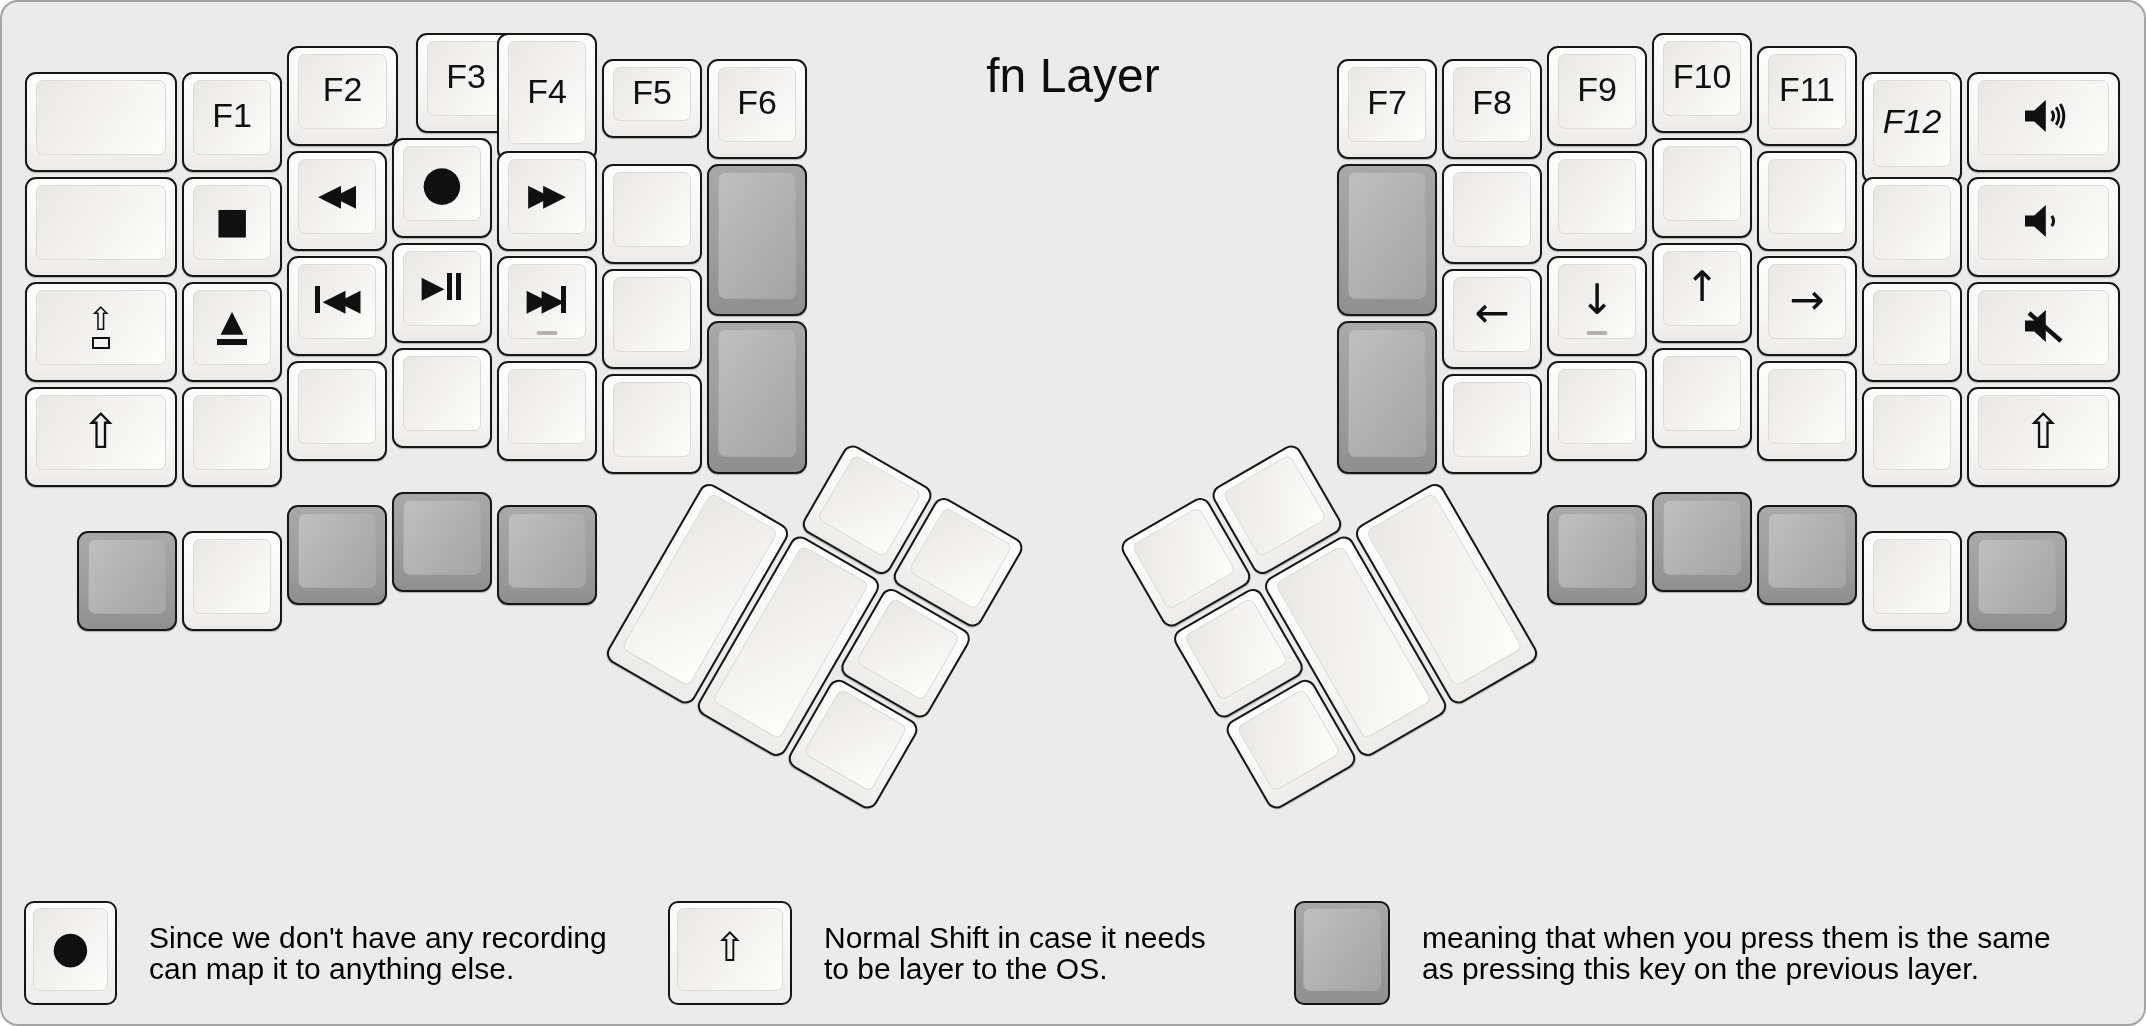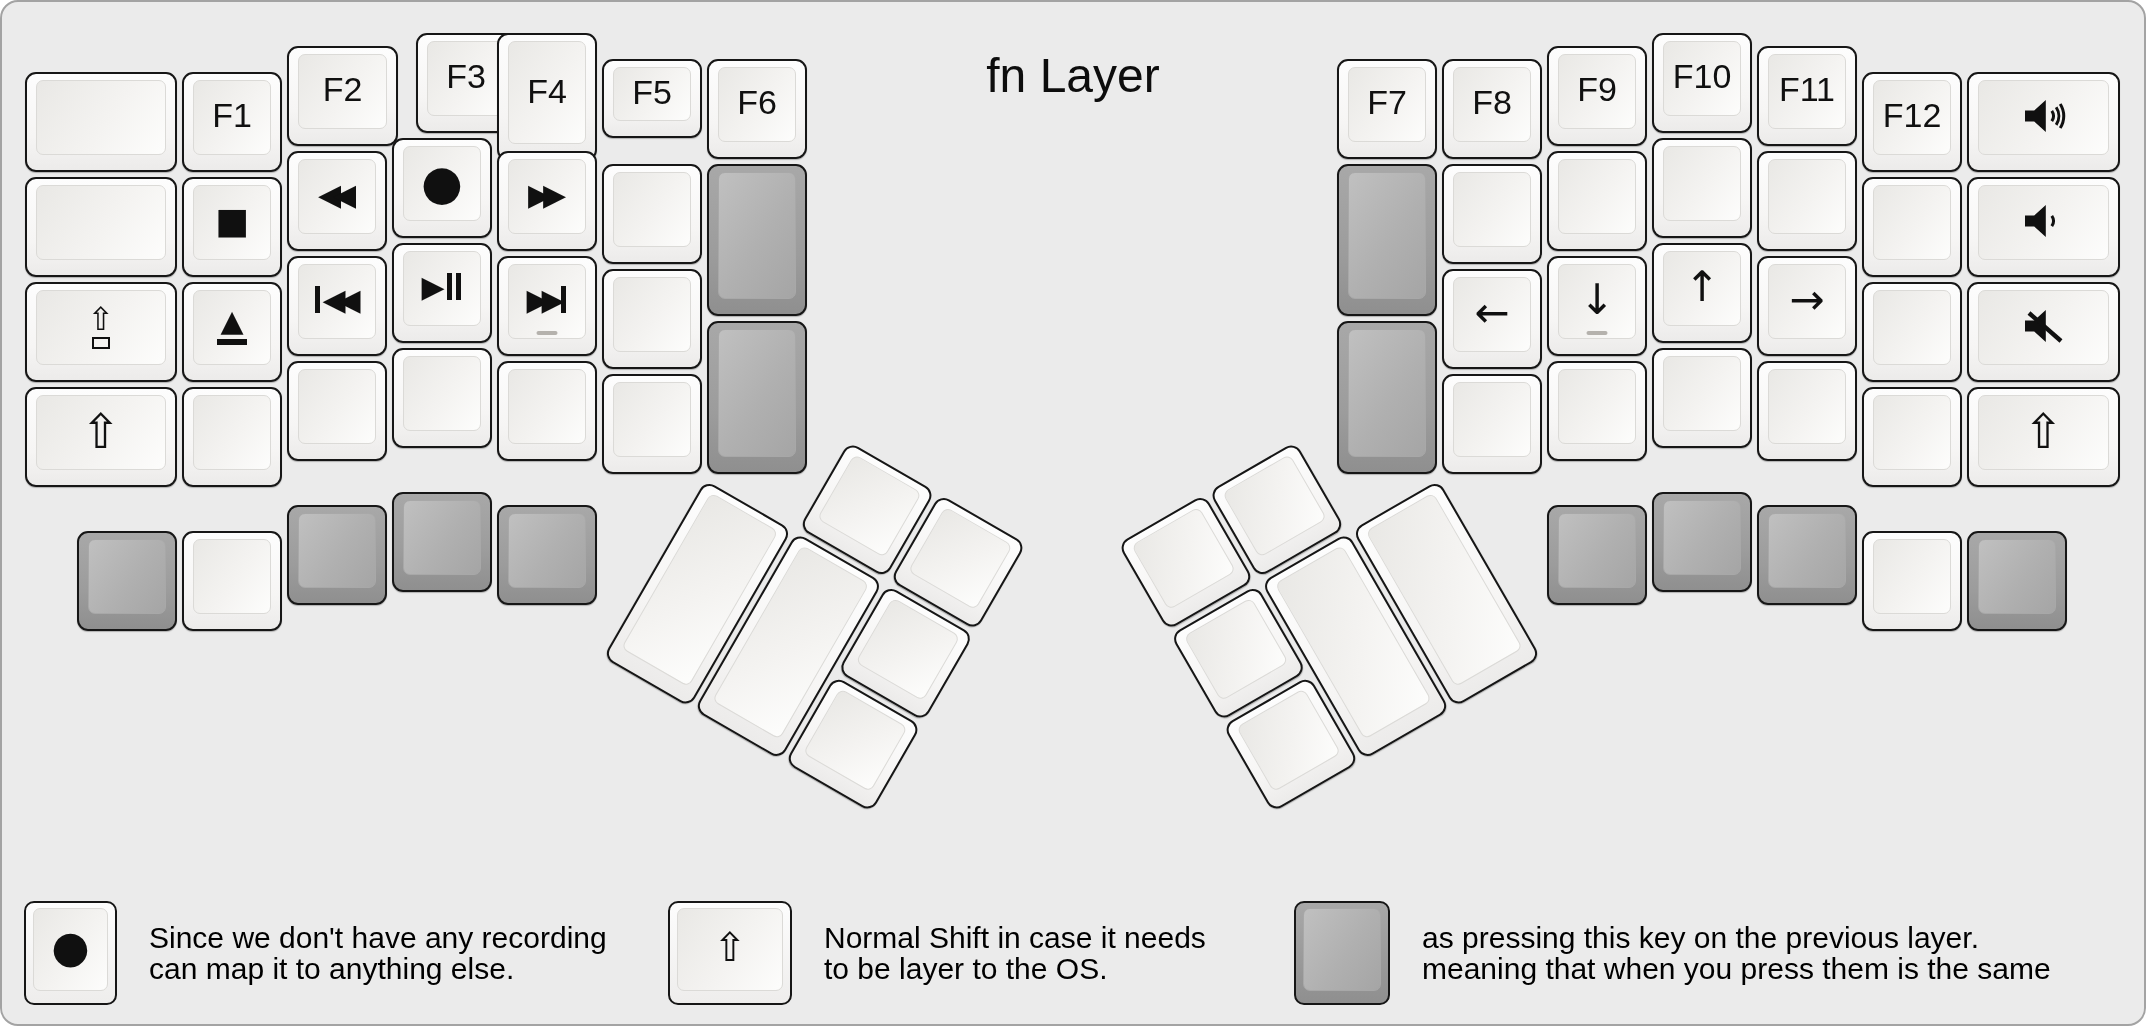--- a/index.html
+++ b/index.html
@@ -328,21 +328,21 @@
       <div class="key white" style="left: 1755px; top: 253.625px; width: 100px; height: 100px;">
         <div class="keytop"></div>
         <div class="klabel">
           <span class="arrow">→</span>
         </div>
       </div>
       <div class="key white" style="left: 1755px; top: 358.625px; width: 100px; height: 100px;">
         <div class="keytop"></div>
         <div class="klabel"></div>
       </div>
-      <div class="key white" style="left: 1860px; top: 69.875px; width: 100px; height: 100px;">
+      <div class="key white" style="left: 1860px; top: 69.875px; width: 100px; height: 112px; font-style: italic;">
         <div class="keytop"></div>
         <div class="klabel">
           <span class="txt">F12</span>
         </div>
       </div>
       <div class="key white" style="left: 1860px; top: 174.875px; width: 100px; height: 100px;">
         <div class="keytop"></div>
         <div class="klabel"></div>
       </div>
       <div class="key white" style="left: 1860px; top: 279.875px; width: 100px; height: 100px;">
@@ -458,17 +458,17 @@
       <div>Normal Shift in case it needs</div>
       <div>to be layer to the OS.</div>
     </div>
   </div>
 
   <div class="note" style="left:1292px;">
     <div class="lkey gray" style="width:96px;height:104px;">
       <div class="keytop"></div>
     </div>
     <div class="ntext">
+      <div>meaning that when you press them is the same</div>
       <div>as pressing this key on the previous layer.</div>
-      <div>meaning that when you press them is the same</div>
     </div>
   </div>
 </div>
 
 </body></html>

